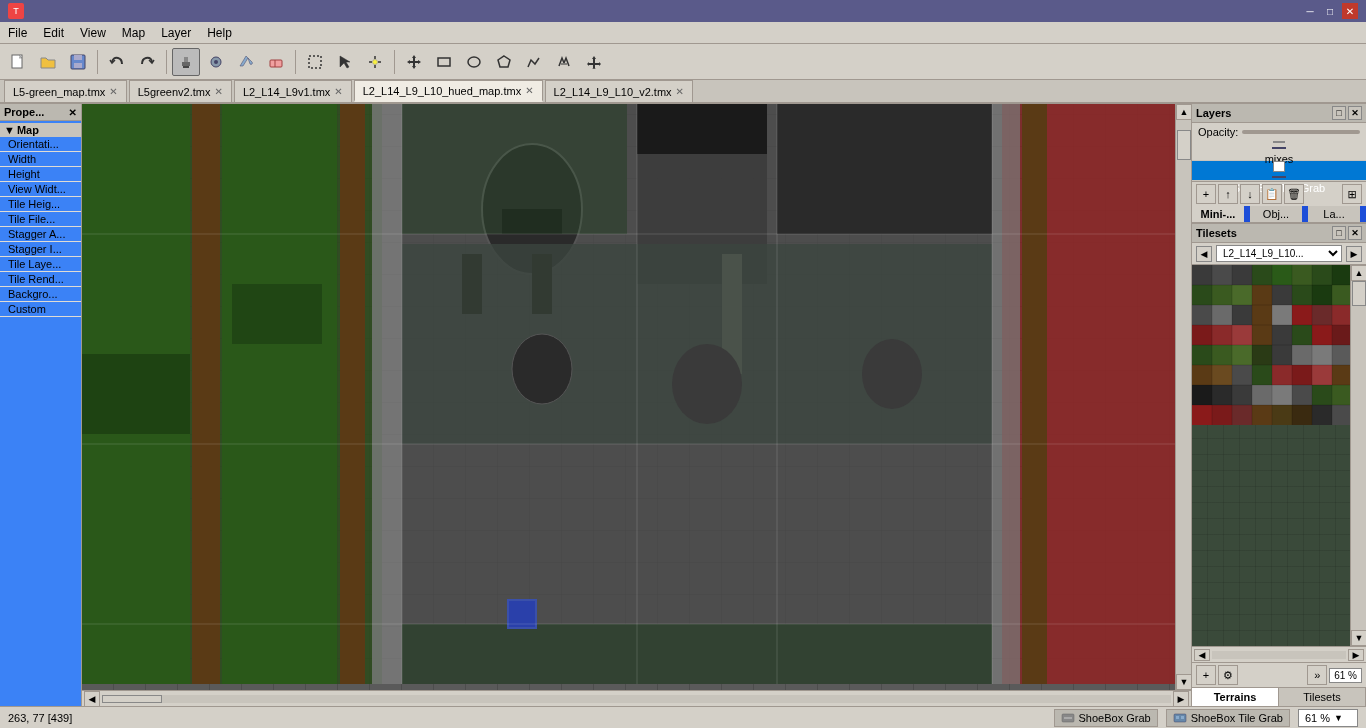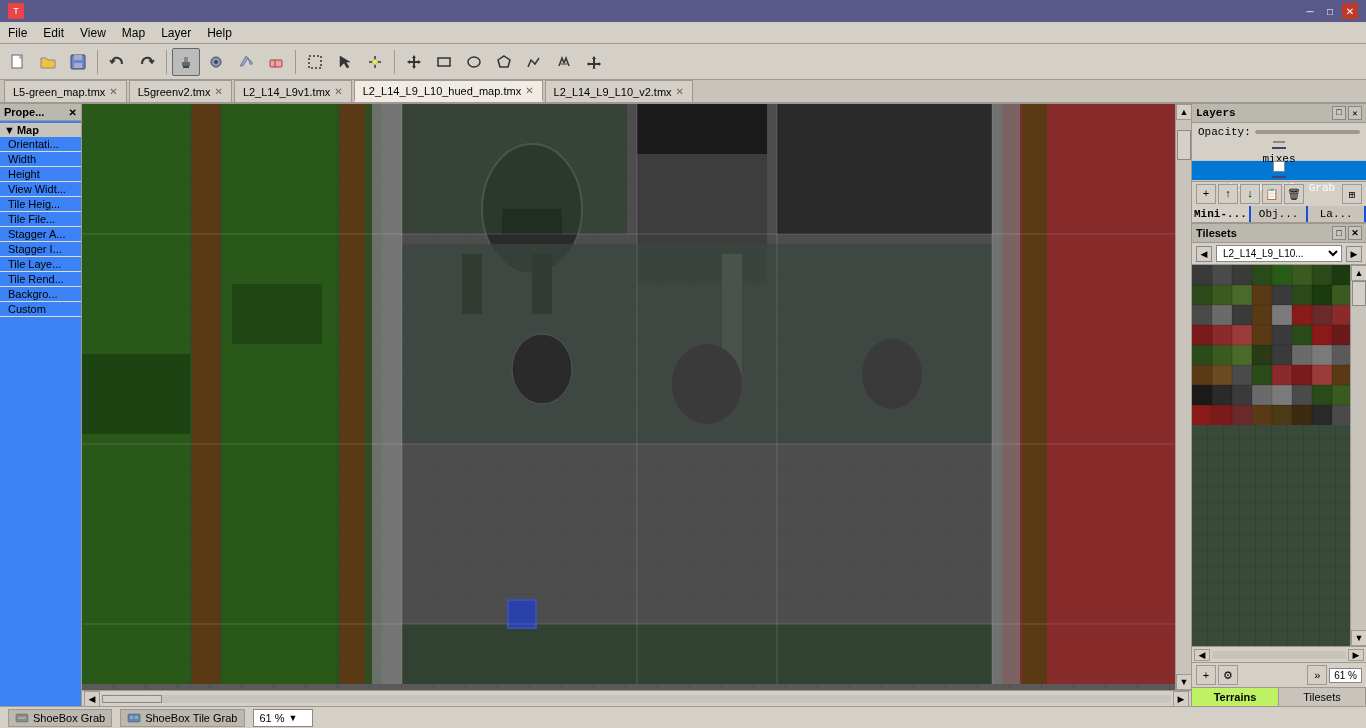--- a/index.html
+++ b/index.html
@@ -177,21 +177,20 @@
       background: #d4d0c8;
       border-left: 1px solid #a09890;
       display: flex;
       flex-direction: column;
       overflow: hidden;
     }
 
     
     #layers-section {
       border-bottom: 1px solid #a09890;
-      font-family: Liberation Mono, monospace;
     }
     .panel-title-bar {
       background: #bbb8b0;
       padding: 2px 4px;
       font-weight: bold;
       font-size: 11px;
       display: flex;
       justify-content: space-between;
       align-items: center;
       border-bottom: 1px solid #a09890;
@@ -266,21 +265,21 @@
       display: flex;
       border-bottom: 1px solid #a09890;
     }
     .mini-tab {
       flex: 1;
       text-align: center;
       padding: 2px;
       font-size: 11px;
       cursor: pointer;
       background: #c8c4bc;
-      border-right: 2px solid #1d4ed8;
+      border-right: 6px solid #1d4ed8;
     }
     .mini-tab.active { background: #d4d0c8; font-weight: bold; }
 
     
     #tilesets-section {
       flex: 1;
       display: flex;
       flex-direction: column;
       overflow: hidden;
     }
@@ -355,21 +354,21 @@
     }
     .bottom-tab {
       flex: 1;
       text-align: center;
       padding: 3px;
       font-size: 11px;
       cursor: pointer;
       background: #c8c4bc;
       border-right: 1px solid #a09890;
     }
-    .bottom-tab.active { background: #bef264; font-weight: bold; }
+    .bottom-tab.active { background: #ffffff; font-weight: bold; }
 
     
     #status-bar {
       height: 22px;
       background: #d4d0c8;
       border-top: 1px solid #a09890;
       display: flex;
       align-items: center;
       padding: 0 8px;
       gap: 8px;
@@ -908,20 +907,21 @@
       <div class="bottom-tabs">
         <div class="bottom-tab active">Terrains</div>
         <div class="bottom-tab">Tilesets</div>
       </div>
     </div>
   </div>
 
 </div>
 
 <div id="status-bar">
+  <div class="status-coords">263, 77 [439]</div>
   <div class="status-shoebox">
     <svg width="14" height="14" viewBox="0 0 14 14">
         <rect x="1" y="3" width="12" height="8" rx="1" fill="#888" stroke="#666" stroke-width="0.5"></rect>
         <rect x="3" y="6" width="8" height="2" fill="#aaa"></rect>
       </svg>
     <span>ShoeBox Grab</span>
   </div>
   <div class="status-shoebox">
     <svg width="14" height="14" viewBox="0 0 14 14">
         <rect x="1" y="3" width="12" height="8" rx="1" fill="#6688aa" stroke="#446" stroke-width="0.5"></rect>

